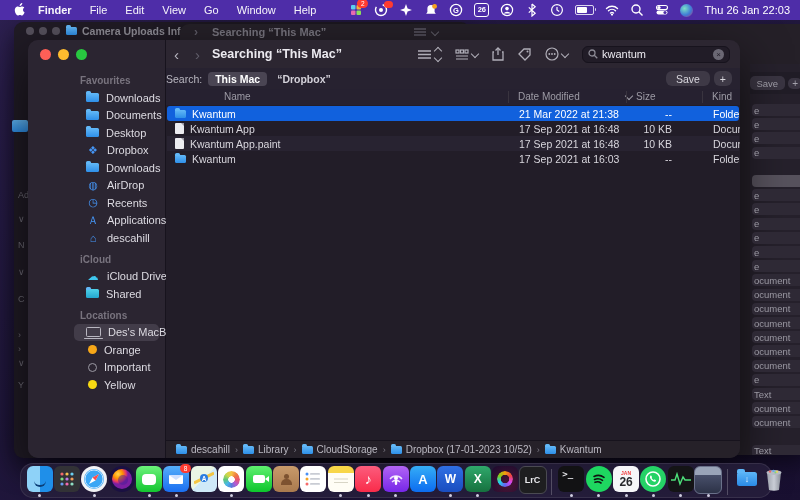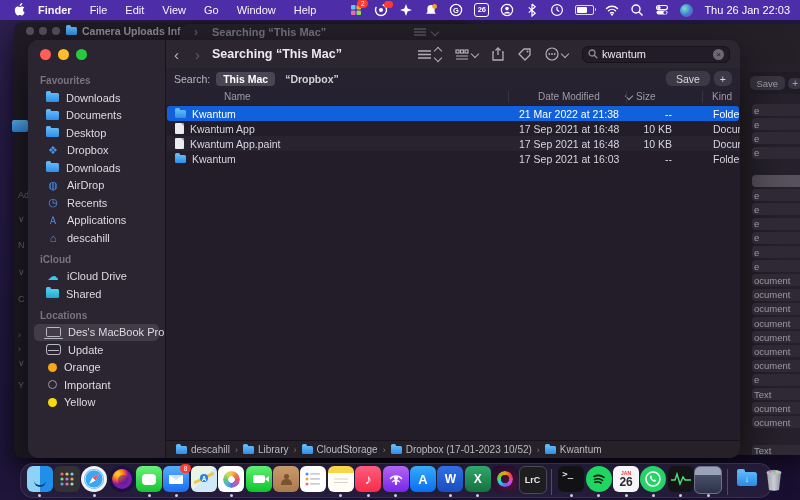--- a/index.html
+++ b/index.html
@@ -50,21 +50,21 @@
   .bfrag .pillbg{position:absolute;left:-2px;right:-54px;top:0;bottom:0;background:#2e2935;border-radius:4px;z-index:-1;}
   .bfrag.selgray{background:#57525d;border-radius:4px;left:2px;right:4px;}
   
   #front{position:absolute;left:28px;top:40px;width:712px;height:418px;border-radius:10px;
     box-shadow:0 18px 50px rgba(0,0,0,.65);overflow:hidden;background:#221d28;}
   #sidebar{position:absolute;left:0;top:0;width:138px;height:100%;background:rgba(44,37,50,.96);
     border-right:1px solid #17131d;box-sizing:border-box;}
   #tlights{position:absolute;left:12px;top:9px;display:flex;gap:7px;}
   #tlights i{width:11px;height:11px;border-radius:50%;}
   #tlights .r{background:#ff5f57;} #tlights .y{background:#febc2e;} #tlights .g{background:#28c840;}
-  #side-list{position:absolute;left:0;top:28px;right:0;}
+  #side-list{position:absolute;left:0;top:28px;right:0;padding-left:40px;}
   .sec-title{color:#78737e;font-size:10px;font-weight:bold;padding:7px 0 3px 12px;}
   .side-item{display:flex;align-items:center;gap:7px;height:17.5px;padding-left:12px;margin:0 6px;
     color:#dddbe2;font-size:11px;border-radius:5px;white-space:nowrap;}
   .side-item.sel{background:#423c49;}
   .sic-blue{color:#4596f7;width:14px;text-align:center;flex:none;font-size:11px;}
   .sic-cyan{color:#3fc6ee;width:14px;text-align:center;flex:none;font-size:11px;}
   .dot{width:9px;height:9px;border-radius:50%;display:inline-block;flex:none;margin-left:2px;}
   .laptop{display:inline-block;width:13px;height:8px;border:1.2px solid #b9b7c1;border-radius:1.5px;position:relative;flex:none;}
   .laptop::after{content:"";position:absolute;left:-3px;right:-3px;bottom:-3px;height:1.5px;background:#b9b7c1;border-radius:1px;}
   .disk{display:inline-block;width:13px;height:9px;border:1.2px solid #b9b7c1;border-radius:3px/4px;position:relative;flex:none;}
@@ -78,21 +78,21 @@
   .tbtn{display:flex;align-items:center;color:#b0aeb8;}
   #searchfield{display:flex;align-items:center;gap:4px;width:148px;height:17px;background:#211c27;
     border:1px solid #17131d;border-radius:6px;padding:0 5px;box-sizing:border-box;}
   #searchfield .sq{color:#8b8994;}
   #searchfield input{flex:1;min-width:0;background:none;border:none;outline:none;color:#eceaf0;
     font-size:11px;font-family:"Liberation Sans",sans-serif;padding:0;}
   .clear-x{width:11px;height:11px;border-radius:50%;background:#6b6874;color:#211c27;font-size:8px;
     line-height:11px;text-align:center;flex:none;}
   #scopebar{position:absolute;left:138px;top:28px;right:0;height:21px;background:#272230;
     border-bottom:1px solid #1b1622;display:flex;align-items:center;font-size:10.5px;color:#b9b7c0;}
-  #scopebar .lbl{margin-left:8px;}
+  #scopebar .lbl{}
   .scope-pill{background:#4a4553;color:#fff;font-weight:bold;border-radius:4px;padding:1px 7px;margin-left:6px;}
   .scope-plain{font-weight:bold;color:#d4d2da;margin-left:10px;}
   #scope-right{margin-left:auto;display:flex;gap:4px;margin-right:8px;}
   .save-pill{background:#3e3946;border-radius:6px;color:#d9d7de;padding:1.5px 10px;font-size:10.5px;}
   .plus-pill{background:#3e3946;border-radius:6px;color:#d9d7de;padding:1.5px 6px;font-size:10.5px;}
   #colheads{position:absolute;left:138px;top:49px;right:0;height:16px;background:#262130;
     border-bottom:1px solid #1b1622;color:#9d9ba5;font-size:10px;}
   #colheads .ch{position:absolute;top:2px;}
   #colheads .vdiv{position:absolute;top:2px;bottom:2px;width:1px;background:#39343f;}
   #rows{position:absolute;left:138px;top:65px;right:0;bottom:18px;background:#221d28;overflow:hidden;}
@@ -267,24 +267,20 @@
           <div class="side-item">
             <span class="ic-folder" style="background: linear-gradient(rgb(79, 210, 232), rgb(35, 167, 207));"></span>
             <span>Shared</span>
           </div>
           <div class="sec-title">Locations</div>
           <div class="side-item sel">
             <span class="laptop"></span>
             <span>Des's MacBook Pro</span>
           </div>
           <div class="side-item">
-            <span class="disk"></span>
-            <span>Update</span>
-          </div>
-          <div class="side-item">
             <span class="dot" style="background: rgb(247, 167, 24);"></span>
             <span>Orange</span>
           </div>
           <div class="side-item">
             <span class="dot" style="border: 1.3px solid rgb(155, 153, 163); width: 7px; height: 7px; background: none;"></span>
             <span>Important</span>
           </div>
           <div class="side-item">
             <span class="dot" style="background: rgb(247, 217, 19);"></span>
             <span>Yellow</span>
@@ -364,21 +360,21 @@
       <span class="scope-pill">This Mac</span>
       <span class="scope-plain">“Dropbox”</span>
       <span id="scope-right">
         <span class="save-pill">Save</span>
         <span class="plus-pill">+</span>
       </span>
     </div>
 
     <div id="colheads">
         <span class="ch" style="left: 58px;">Name</span>
-        <span class="ch" style="left: 352px; margin-left: 20px;">Date Modified</span>
+        <span class="ch" style="left: 352px;">Date Modified</span>
         <i class="chev" style="position: absolute; left: 457px; top: 4px; color: rgb(157, 155, 165);"></i>
         <i class="vdiv" style="left: 342px;"></i>
         <span class="ch" style="left: 470px;">Size</span>
         <i class="vdiv" style="left: 460px;"></i>
         <span class="ch" style="left: 546px;">Kind</span>
         <i class="vdiv" style="left: 536px;"></i>
       </div>
     <div id="rows">
         <div class="frow sel" style="top: 1px;">
           <span class="cell-name">

